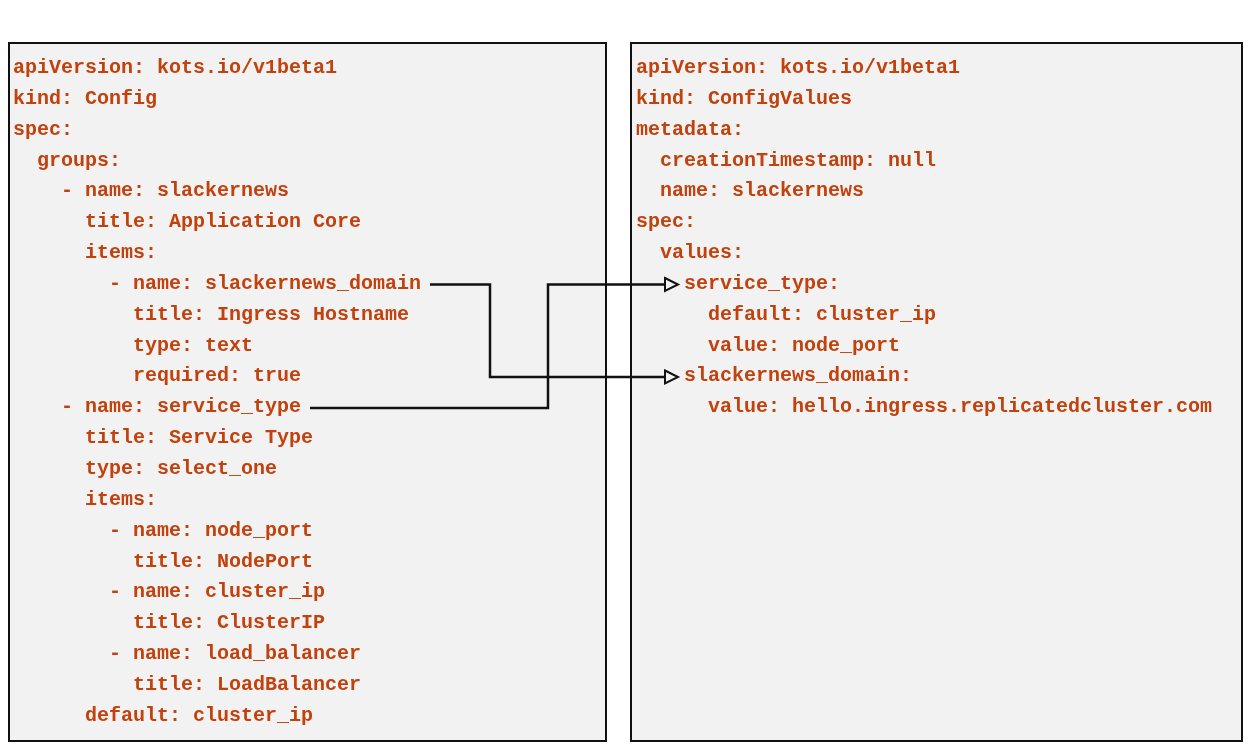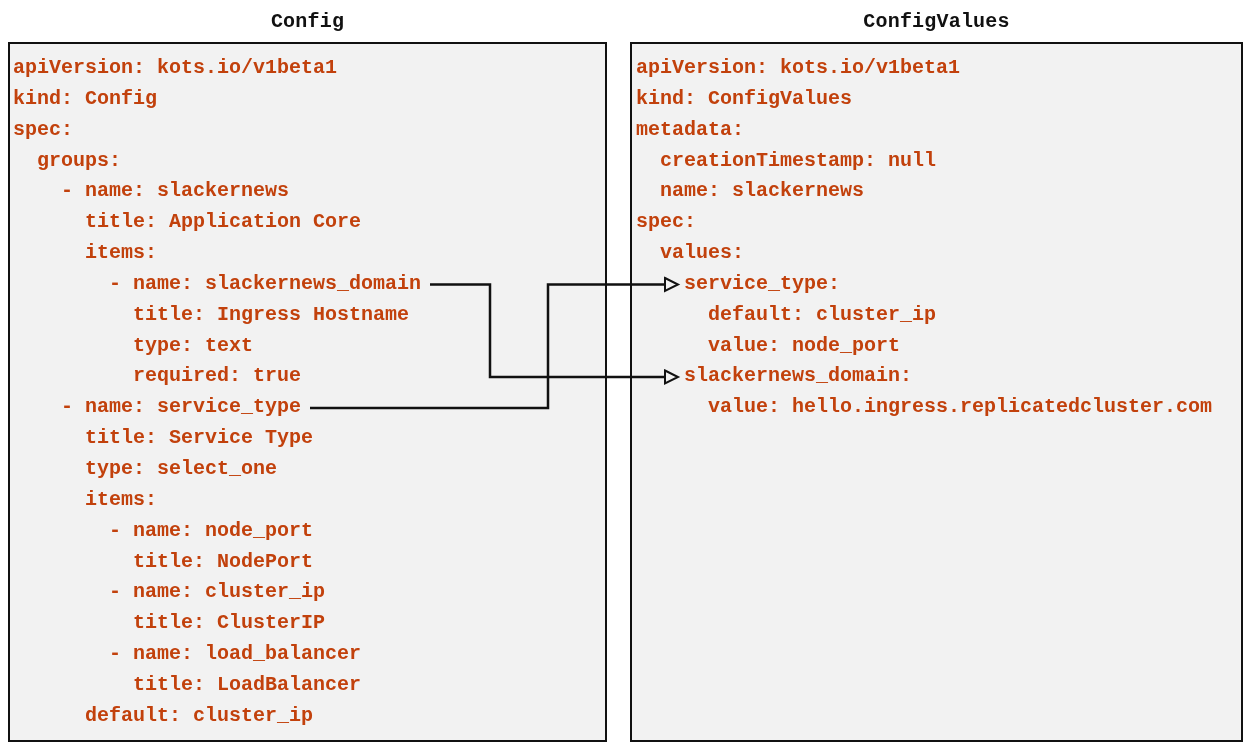--- a/index.html
+++ b/index.html
@@ -53,23 +53,21 @@
     top: 0;
     z-index: 3;
     pointer-events: none;
   }
 </style>
 </head>
 <body>
 
 <div class="canvas">
 
-  <div class="panel-title title-config">Config</div>
 
-  <div class="panel-title title-configvalues">ConfigValues</div>
 
   <div class="panel panel-config"></div>
 
   <div class="panel panel-configvalues"></div>
 
   <pre class="yaml yaml-config">apiVersion: kots.io/v1beta1
 kind: Config
 spec:
   groups:
     - name: slackernews

